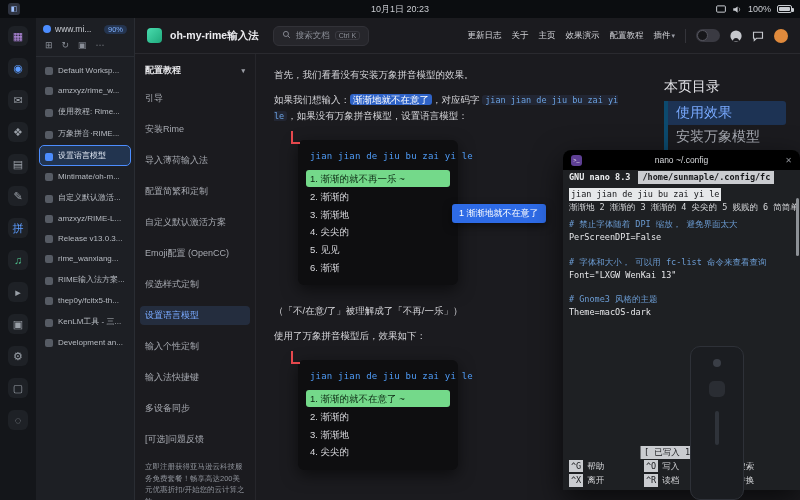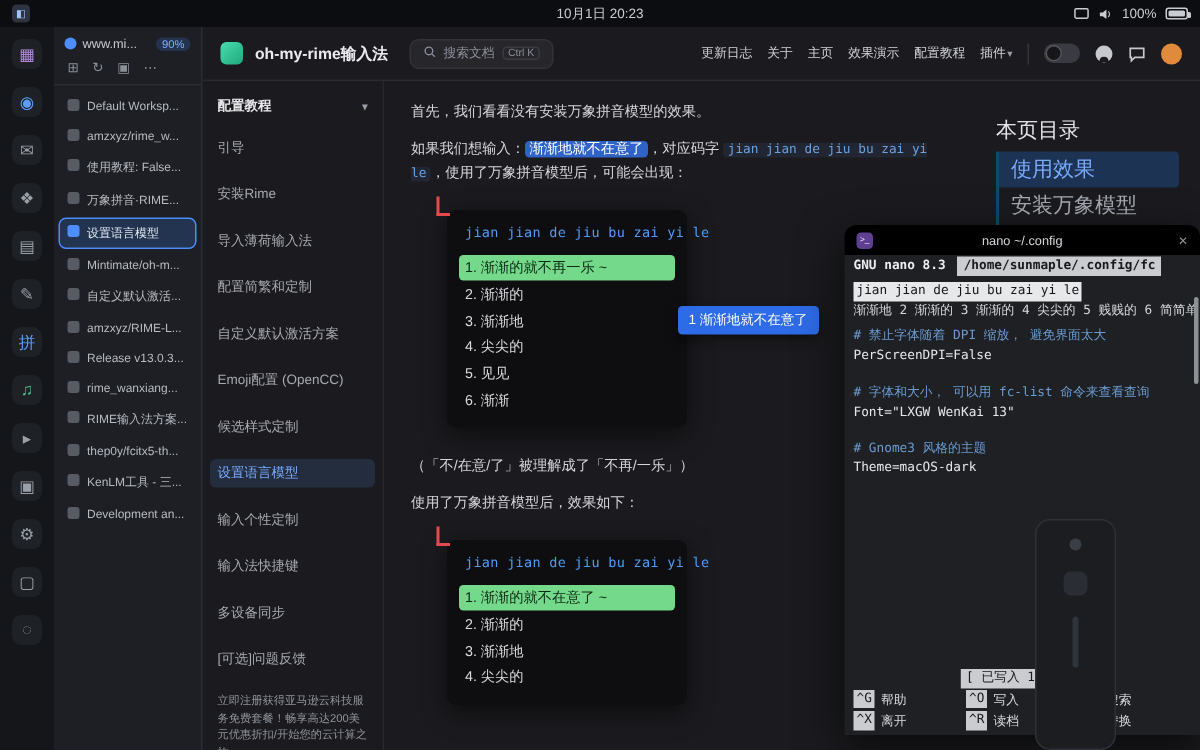--- a/index.html
+++ b/index.html
@@ -20,21 +20,21 @@
   .dock-icon{width:20px;height:20px;border-radius:6px;background:#1e2126;color:#9aa0a8;display:flex;align-items:center;justify-content:center;font-size:11px;flex:none}
   .dock-icon.blue{color:#5c9cff}.dock-icon.green{color:#4fc08d}.dock-icon.purple{color:#b48ae0}
 
   
   .tabpanel{position:absolute;left:36px;top:18px;width:99px;bottom:0;background:#1d1f24;border-right:1px solid #2a2d33;z-index:30;display:flex;flex-direction:column;overflow:hidden}
   .tp-head{display:flex;align-items:center;gap:4px;padding:6px 7px 3px;color:#c6c9cf;font-size:8.5px}
   .tp-fav{width:8px;height:8px;border-radius:50%;background:#4c8dff;flex:none}
   .tp-zoom{margin-left:auto;background:#24344f;color:#7fb0ff;border-radius:7px;padding:0 4px;font-size:7.5px}
   .tp-tools{display:flex;gap:9px;padding:3px 9px 6px;border-bottom:1px solid #2a2d33;color:#8a8f98;font-size:9px}
   .tabs{padding:5px 4px;display:flex;flex-direction:column;gap:3px}
-  .tab{display:flex;align-items:flex-start;gap:5px;padding:4px 5px;border-radius:4px;font-size:8px;color:#b7bbc2;white-space:nowrap;overflow:hidden}
+  .tab{display:flex;align-items:flex-end;gap:5px;padding:4px 5px;border-radius:4px;font-size:8px;color:#b7bbc2;white-space:nowrap;overflow:hidden}
   .tab .fav{width:8px;height:8px;border-radius:2px;background:#565b64;flex:none}
   .tab.active{background:#22344f;outline:1px solid #4c8dff;color:#e2e9f4}
   .tab.active .fav{background:#4c8dff}
   .tab-label{overflow:hidden;text-overflow:ellipsis}
 
   
   .site{position:absolute;left:135px;top:18px;right:0;bottom:0;background:#1b1b1f;z-index:20;overflow:hidden}
   .navbar{height:36px;border-bottom:1px solid #2a2a2f;display:flex;align-items:center;padding:0 12px;gap:8px}
   .logo{width:15px;height:15px;border-radius:4px;background:linear-gradient(135deg,#49dcae,#1fa97c);flex:none}
   .site-title{font-size:10.5px;font-weight:bold;color:#ececf0;white-space:nowrap}
@@ -70,21 +70,21 @@
   .ime-box{position:relative;width:160px;margin:16px 0 18px 24px;background:#0e0e10;border-radius:6px;padding:9px 12px;box-shadow:0 5px 16px rgba(0,0,0,.55)}
   .crop-mark{position:absolute;left:-7px;top:-9px;width:9px;height:13px;border-left:2px solid #e5484d;border-bottom:2px solid #e5484d}
   .pinyin{font-family:"DejaVu Sans Mono",monospace;color:#4f9cf7;font-size:9px;margin-bottom:5px;letter-spacing:.2px;white-space:nowrap}
   .cand{font-size:9.5px;color:#d9d9de;line-height:1.85;white-space:nowrap}
   .cand.sel{background:#74d98a;color:#0c2913;border-radius:3px;padding:0 4px;margin:1px -4px 1px -4px}
   .ime-tooltip{position:absolute;left:196px;top:150px;background:#2e6be6;color:#fff;font-size:9px;padding:2px 7px;border-radius:3px;box-shadow:0 3px 8px rgba(0,0,0,.5);white-space:nowrap;z-index:5}
 
   
   .outline{position:absolute;right:14px;top:60px;width:122px;font-size:14px;z-index:5}
   .ol-title{color:#e3e3e7;margin-bottom:5px}
-  .ol-items{border-left:2px solid #0c4a6e}
+  .ol-items{border-left:4px solid #0c4a6e}
   .ol-item{padding:3px 8px;color:#a7aab2;white-space:nowrap;overflow:hidden}
   .ol-item.active{background:#1d3354;color:#79aaff;border-radius:0 3px 3px 0}
 
   
   .terminal{position:absolute;left:563px;top:150px;width:237px;height:340px;background:#1e2023;border-radius:8px 8px 0 0;box-shadow:0 10px 30px rgba(0,0,0,.65);z-index:60;display:flex;flex-direction:column;font-family:"DejaVu Sans Mono",monospace}
   .term-titlebar{height:20px;background:#000000;border-radius:8px 8px 0 0;display:flex;align-items:center;justify-content:center;position:relative;font-size:8.5px;color:#d6d8db;flex:none;font-family:"Liberation Sans",sans-serif}
   .term-app-icon{position:absolute;left:8px;width:11px;height:11px;border-radius:3px;background:#5e3f94;color:#eee;font-size:5.5px;display:flex;align-items:center;justify-content:center}
   .term-close{position:absolute;right:8px;color:#8d9096;font-size:8px}
   .term-body{flex:1;position:relative;font-size:8.5px;line-height:1.5;color:#d8d9dc;overflow:hidden}
   .nano-header{display:flex;gap:8px;align-items:center;padding:1px 6px;font-weight:bold}
@@ -164,21 +164,21 @@
     <div class="tab">
         <span class="fav"></span>
         <span class="tab-label">Default Worksp...</span>
       </div>
     <div class="tab">
         <span class="fav"></span>
         <span class="tab-label">amzxyz/rime_w...</span>
       </div>
     <div class="tab">
         <span class="fav"></span>
-        <span class="tab-label">使用教程: False...</span>
+        <span class="tab-label">使用教程: Rime...</span>
       </div>
     <div class="tab">
         <span class="fav"></span>
         <span class="tab-label">万象拼音·RIME...</span>
       </div>
     <div class="tab active">
         <span class="fav"></span>
         <span class="tab-label">设置语言模型</span>
       </div>
     <div class="tab">
@@ -280,21 +280,21 @@
       <div class="ad-text">立即注册获得亚马逊云科技服务免费套餐！畅享高达200美元优惠折扣/开始您的云计算之旅</div>
       <div class="ad-label">
           <span>✕</span>
           <span>广告</span>
         </div>
     </div>
   </div>
 
   <div class="content">
     <p>首先，我们看看没有安装万象拼音模型的效果。</p>
-    <p><span>如果我们想输入：</span><span class="hl-badge">渐渐地就不在意了</span><span>，对应码字 </span><span class="inline-code">jian jian de jiu bu zai yi le</span><span>，使用了万象拼音模型后，可能会出现：</span></p>
+    <p><span>如果我们想输入：</span><span class="hl-badge">渐渐地就不在意了</span><span>，对应码字 </span><span class="inline-code">jian jian de jiu bu zai yi le</span><span>，如果没有万象拼音模型，设置语言模型：</span></p>
 
     <div class="ime-box">
       <span class="crop-mark"></span>
       <div class="pinyin">jian jian de jiu bu zai yi le</div>
       <div class="cand sel">1. 渐渐的就不再一乐 ~</div>
       <div class="cand">2. 渐渐的</div>
       <div class="cand">3. 渐渐地</div>
       <div class="cand">4. 尖尖的</div>
       <div class="cand">5. 见见</div>
       <div class="cand">6. 渐渐</div>

